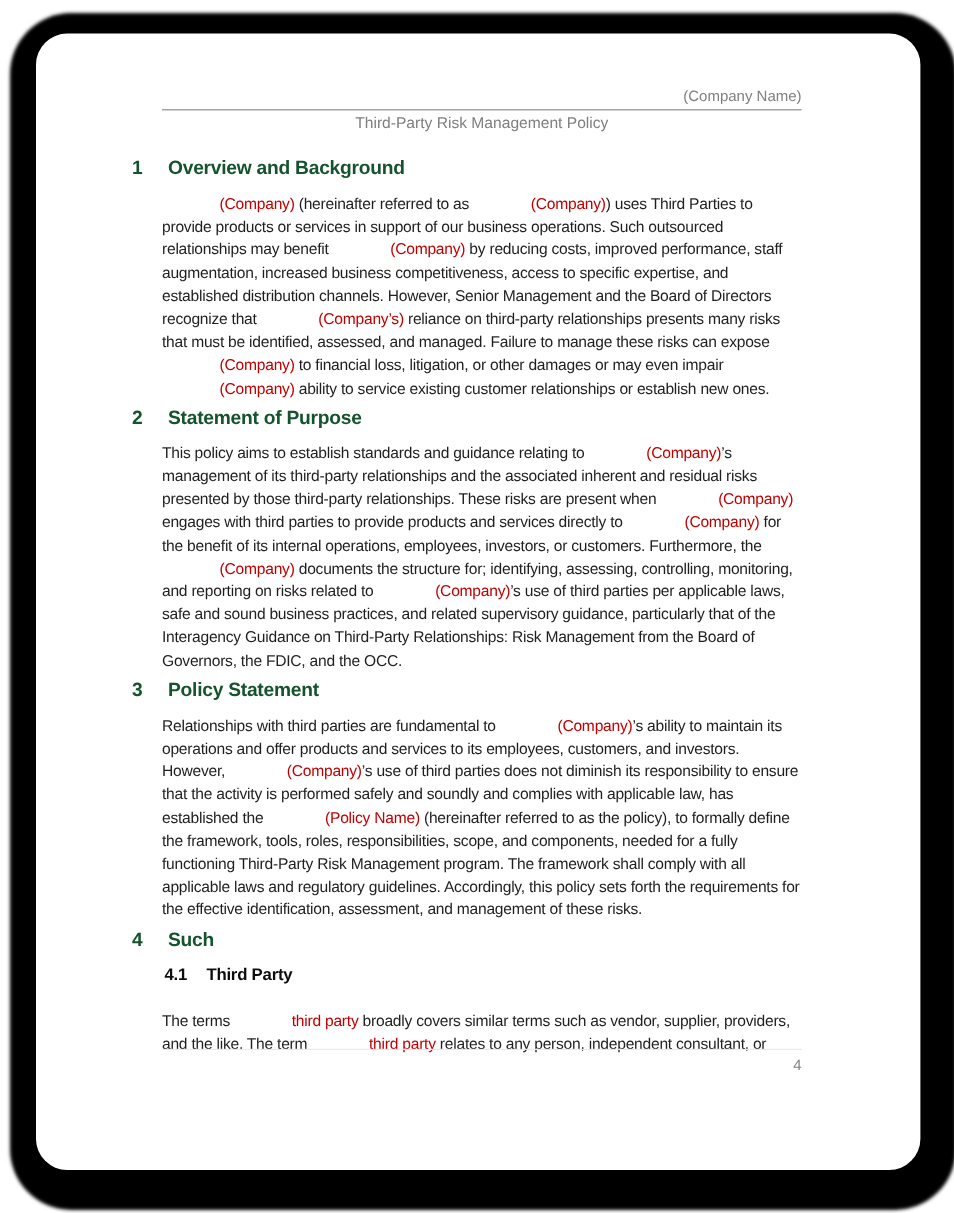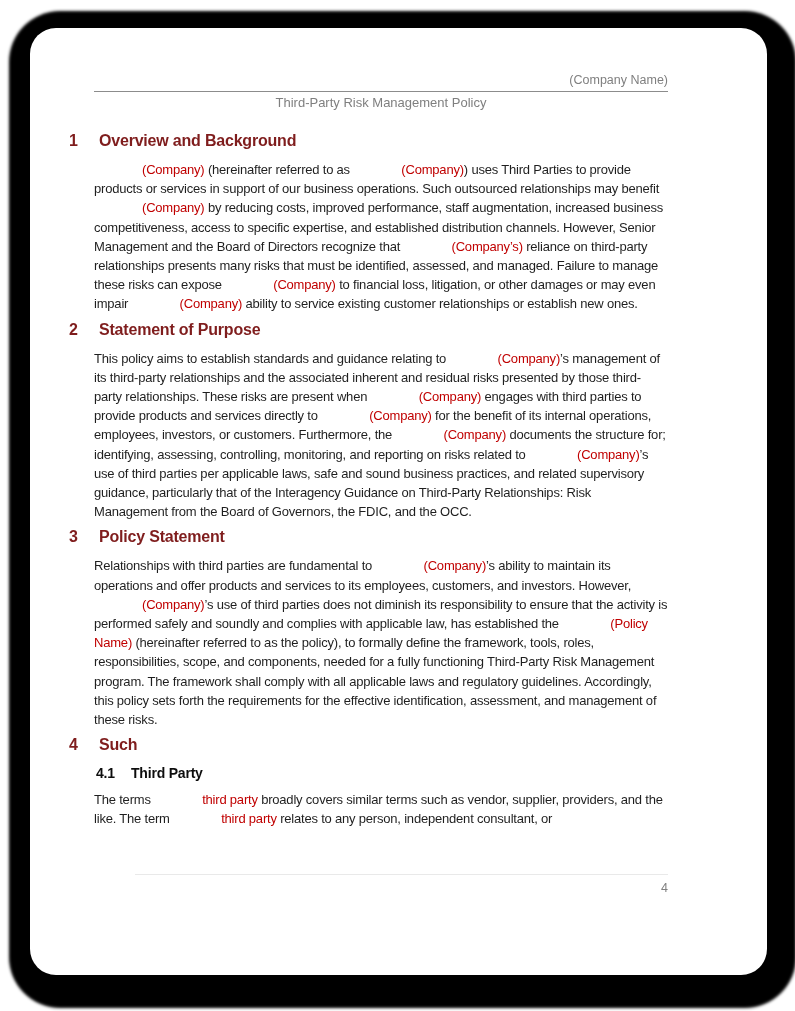--- a/index.html
+++ b/index.html
@@ -19,21 +19,21 @@
     position: absolute;
     left: 30px;
     top: 28px;
     width: 737px;
     height: 947px;
     background: #ffffff;
     border-radius: 26px;
     box-shadow: 4px 8px 3px 25px #000000;
   }
   .content {
-    padding: 44px 99px 0 64px;
+    padding: 44px 99px 0 105px;
   }
   
   .hdr-line1 {
     text-align: right;
     color: #7f7f7f;
     font-size: 12.5px;
     line-height: 16px;
     padding-bottom: 3px;
     border-bottom: 1.6px solid #8c8c8c;
   }
@@ -41,33 +41,33 @@
     text-align: center;
     color: #7f7f7f;
     font-size: 13px;
     line-height: 16px;
     padding-top: 3px;
   }
   
   .sec-h1 {
     font-size: 16px;
     font-weight: 700;
-    color: #7f1d1d;
+    color: #14532d;
     line-height: 20px;
     margin: 6px 0 9px -25px;
     letter-spacing: -0.2px;
   }
   .sec-h1.first { margin-top: 20px; }
   .sec-h1 .num { display: inline-block; width: 30px; }
   .sec-h2 {
     font-size: 14px;
     font-weight: 700;
     color: #0d0d0d;
     line-height: 18px;
-    margin: 8px 0 8px 2px;
+    margin: 8px 0 20px 2px;
     letter-spacing: -0.2px;
   }
   .sec-h2 .num { display: inline-block; width: 35px; }
   
   .content p {
     margin: 0;
     font-size: 13px;
     line-height: 19.2px;
     color: #1f1f1f;
     letter-spacing: -0.2px;

